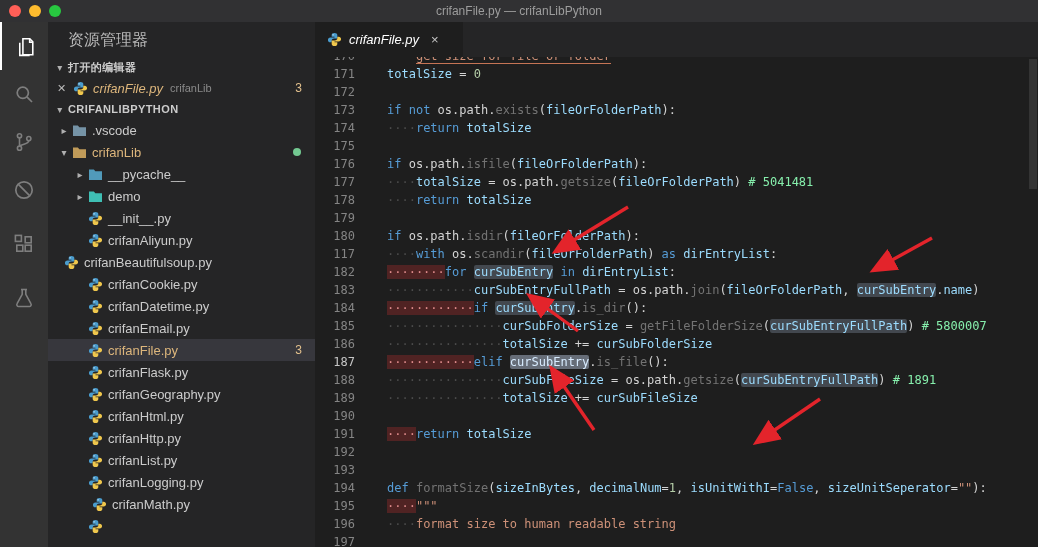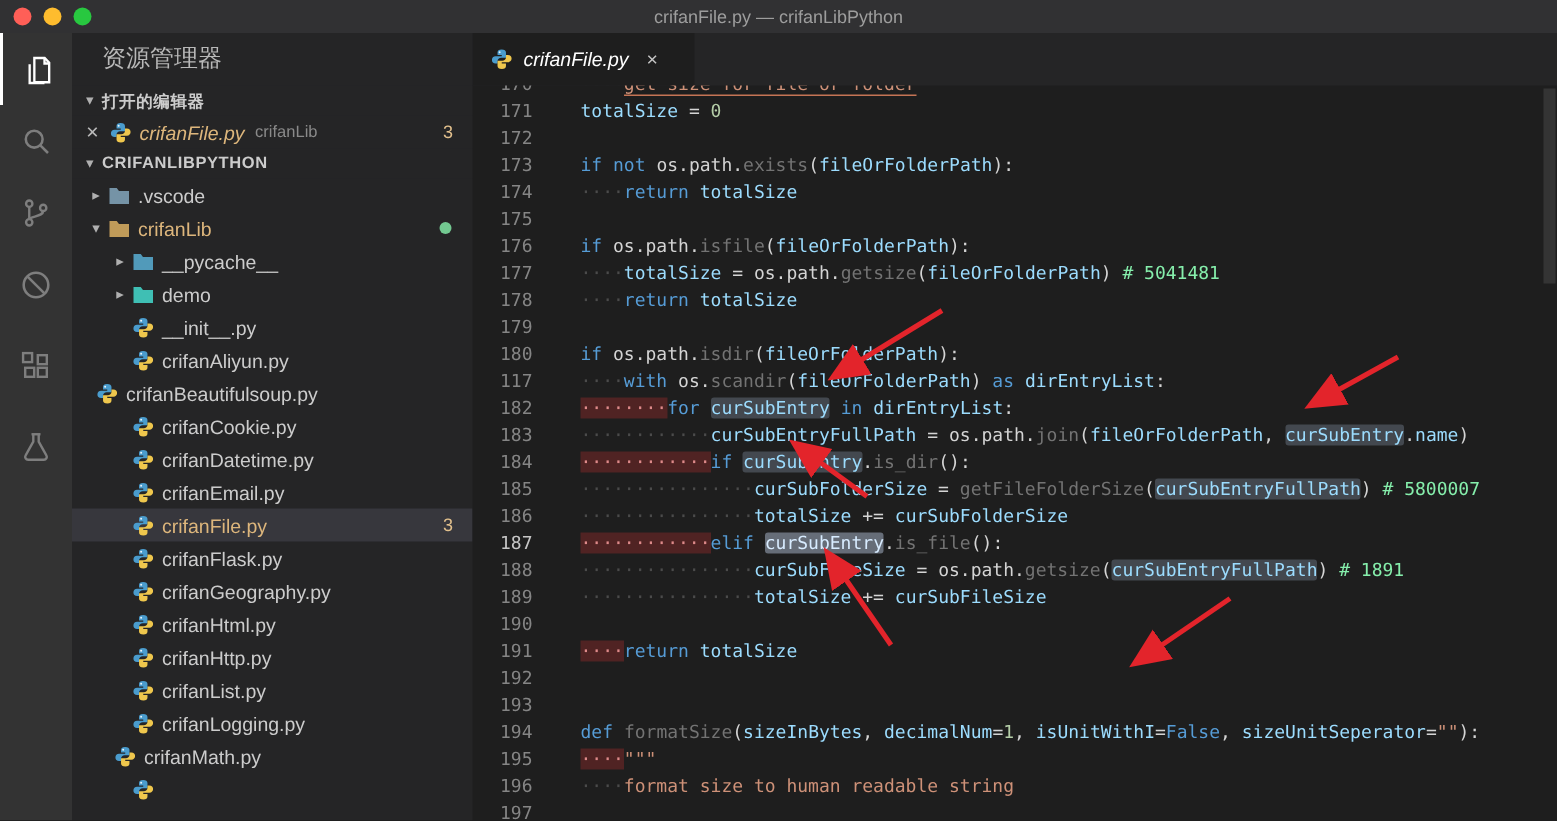--- a/index.html
+++ b/index.html
@@ -328,21 +328,21 @@
         <span class="chev"></span>
         <span class="ticon">
           <svg width="15" height="15" viewBox="0 0 16 16">
             <path fill="#4a9ccd" d="M7.9 1C5.9 1 5 1.9 5 3.2V5h3v.9H3.6C2 5.9 1 7 1 8.5S2 11 3.6 11H5V9.3C5 7.9 6.2 7 7.6 7H11V3.2C11 1.9 9.9 1 7.9 1z"></path>
             <path fill="#efc74d" d="M8.1 15c2 0 2.9-.9 2.9-2.2V11H8v-.9h4.4C14 10.1 15 9 15 7.5S14 5 12.4 5H11v1.7C11 8.1 9.8 9 8.4 9H5v3.8C5 14.1 6.1 15 8.1 15z"></path>
             <circle fill="#e8f4fb" cx="6.5" cy="3" r="0.7"></circle>
           </svg>
         </span>
         <span class="tlabel">crifanLogging.py</span>
       </div>
-      <div class="trow" style="padding-left: 12px;">
+      <div class="trow" style="padding-left: 28px;">
         <span class="chev"></span>
         <span class="ticon">
           <svg width="15" height="15" viewBox="0 0 16 16">
             <path fill="#4a9ccd" d="M7.9 1C5.9 1 5 1.9 5 3.2V5h3v.9H3.6C2 5.9 1 7 1 8.5S2 11 3.6 11H5V9.3C5 7.9 6.2 7 7.6 7H11V3.2C11 1.9 9.9 1 7.9 1z"></path>
             <path fill="#efc74d" d="M8.1 15c2 0 2.9-.9 2.9-2.2V11H8v-.9h4.4C14 10.1 15 9 15 7.5S14 5 12.4 5H11v1.7C11 8.1 9.8 9 8.4 9H5v3.8C5 14.1 6.1 15 8.1 15z"></path>
             <circle fill="#e8f4fb" cx="6.5" cy="3" r="0.7"></circle>
           </svg>
         </span>
         <span class="tlabel">crifanMath.py</span>
       </div>

